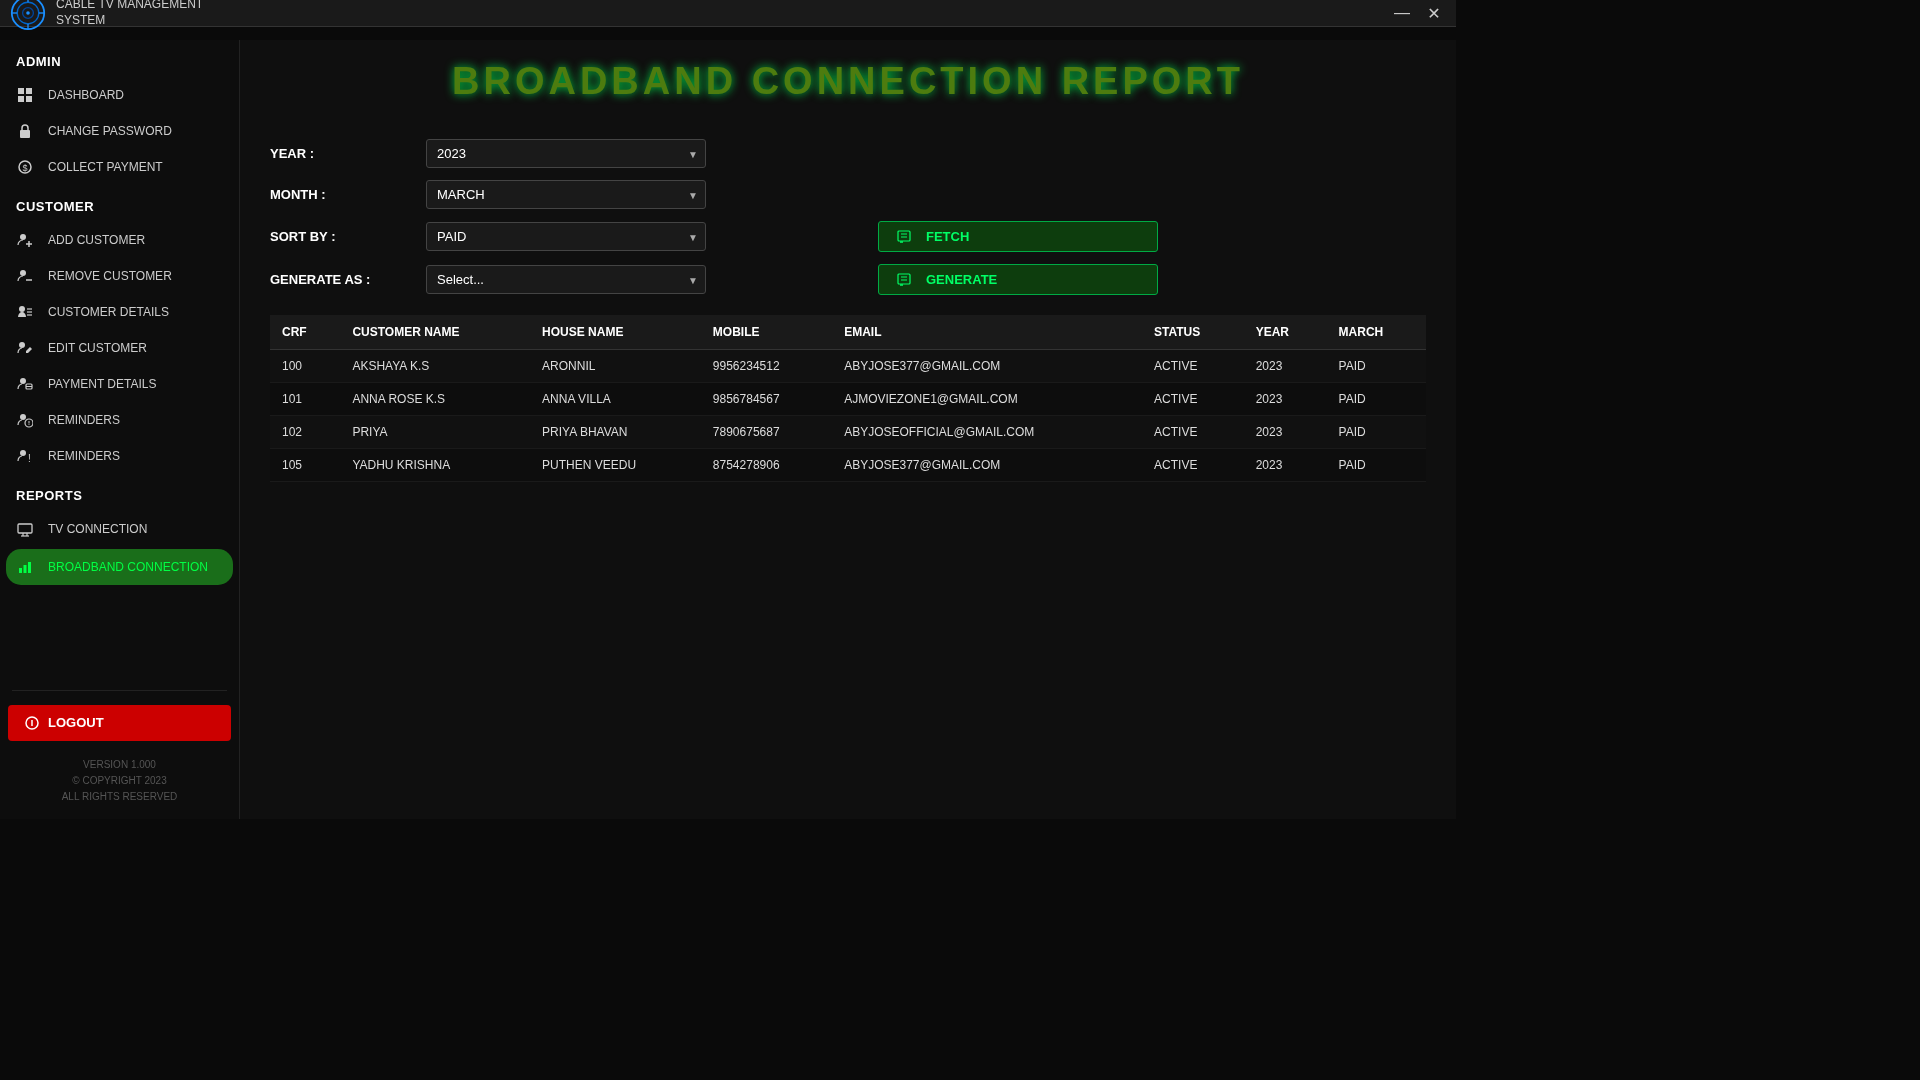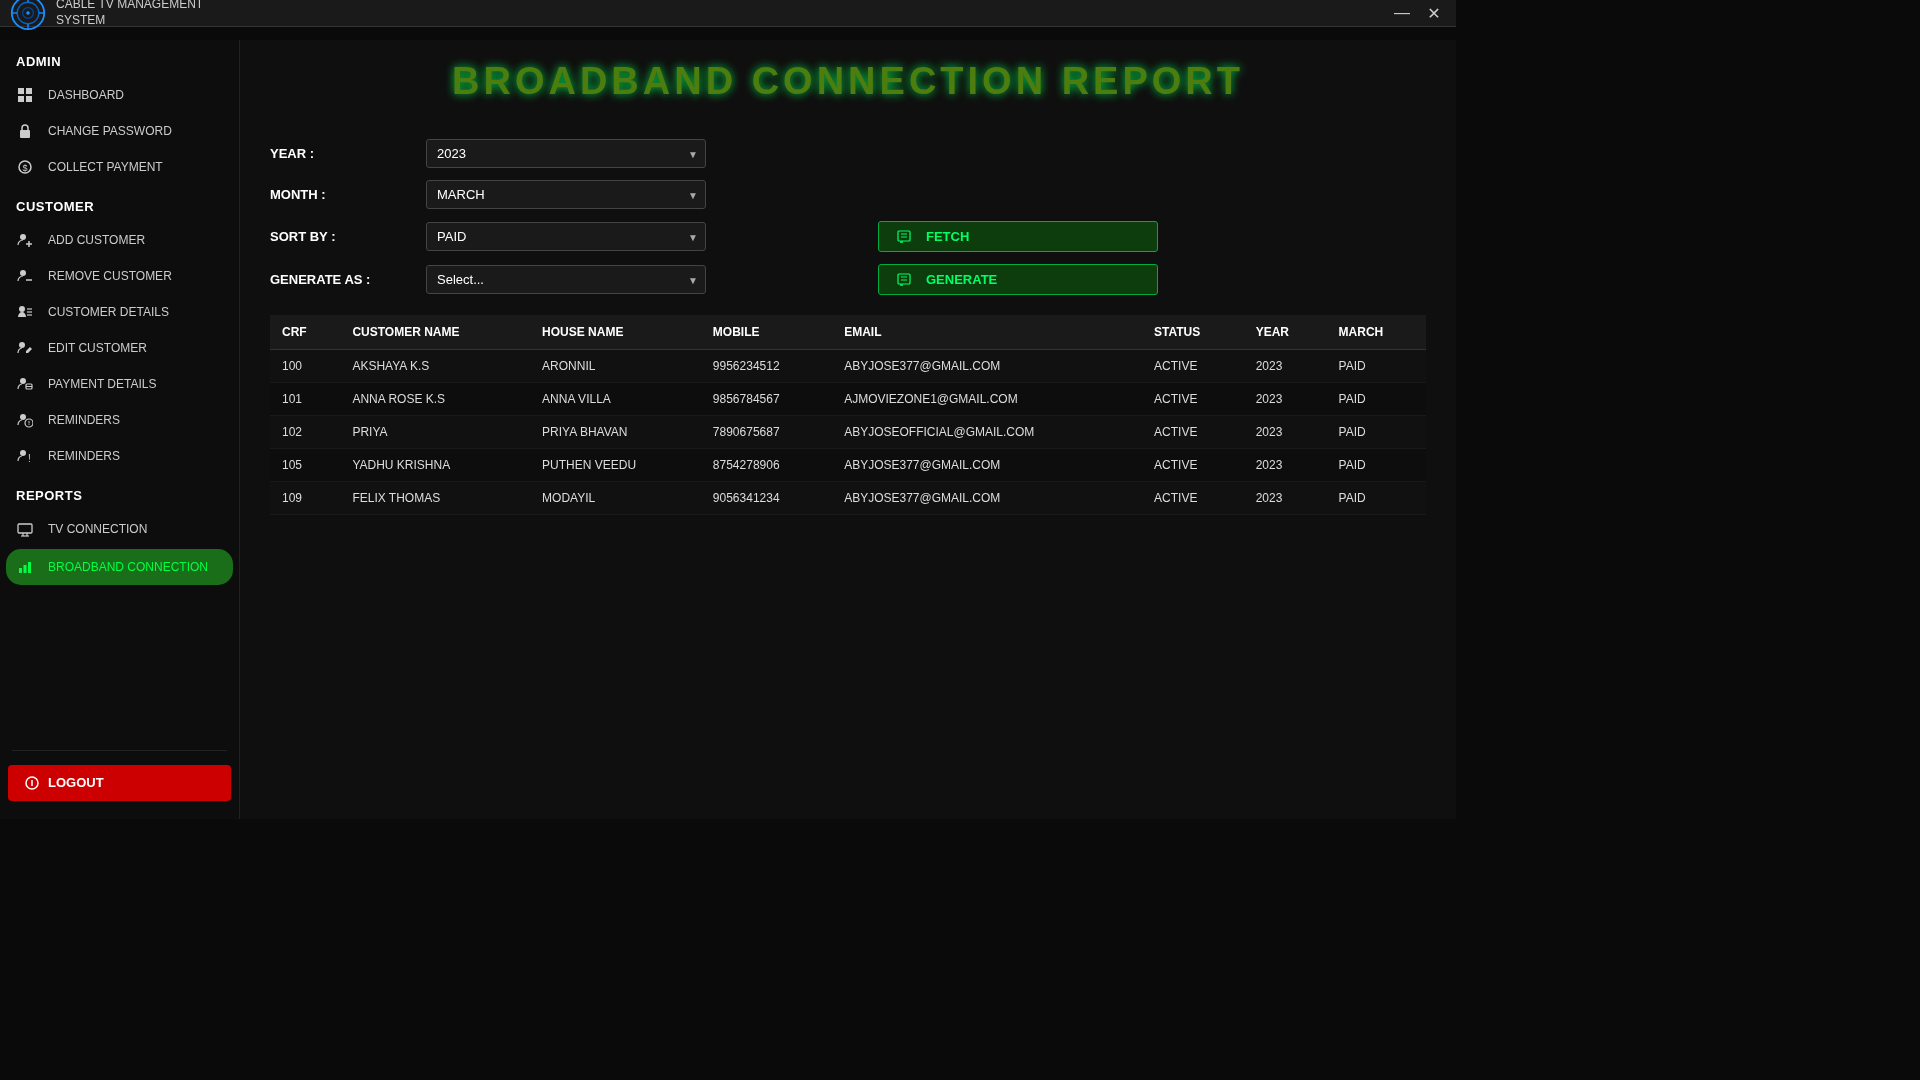--- a/index.html
+++ b/index.html
@@ -415,20 +415,25 @@
   <div class="sidebar-divider"></div>
 
   <button class="logout-btn">
     <svg width="16" height="16" viewBox="0 0 16 16" fill="white">
       <circle cx="8" cy="8" r="6" fill="none" stroke="white" stroke-width="1.5"></circle>
       <line x1="8" y1="5" x2="8" y2="11" stroke="white" stroke-width="1.5"></line>
     </svg>
     <span>LOGOUT</span>
   </button>
 
+  <div class="version-info">
+    <div>VERSION 1.000</div>
+    <div>© COPYRIGHT 2023</div>
+    <div>ALL RIGHTS RESERVED</div>
+  </div>
 </div>
 
 <div class="main-content">
   <div class="page-title">BROADBAND  CONNECTION REPORT</div>
 
   <div class="form-grid">
 
     <div class="form-label">YEAR :</div>
     <div class="select-wrapper">
       <select class="form-select">
@@ -540,25 +545,15 @@
         <tr>
     <td>105</td>
     <td>YADHU KRISHNA</td>
     <td>PUTHEN VEEDU</td>
     <td>8754278906</td>
     <td>ABYJOSE377@GMAIL.COM</td>
     <td>ACTIVE</td>
     <td>2023</td>
     <td>PAID</td>
   </tr>
-        <tr>
-    <td>109</td>
-    <td>FELIX THOMAS</td>
-    <td>MODAYIL</td>
-    <td>9056341234</td>
-    <td>ABYJOSE377@GMAIL.COM</td>
-    <td>ACTIVE</td>
-    <td>2023</td>
-    <td>PAID</td>
-  </tr>
       </tbody>
   </table>
 </div>
 
 </body></html>

